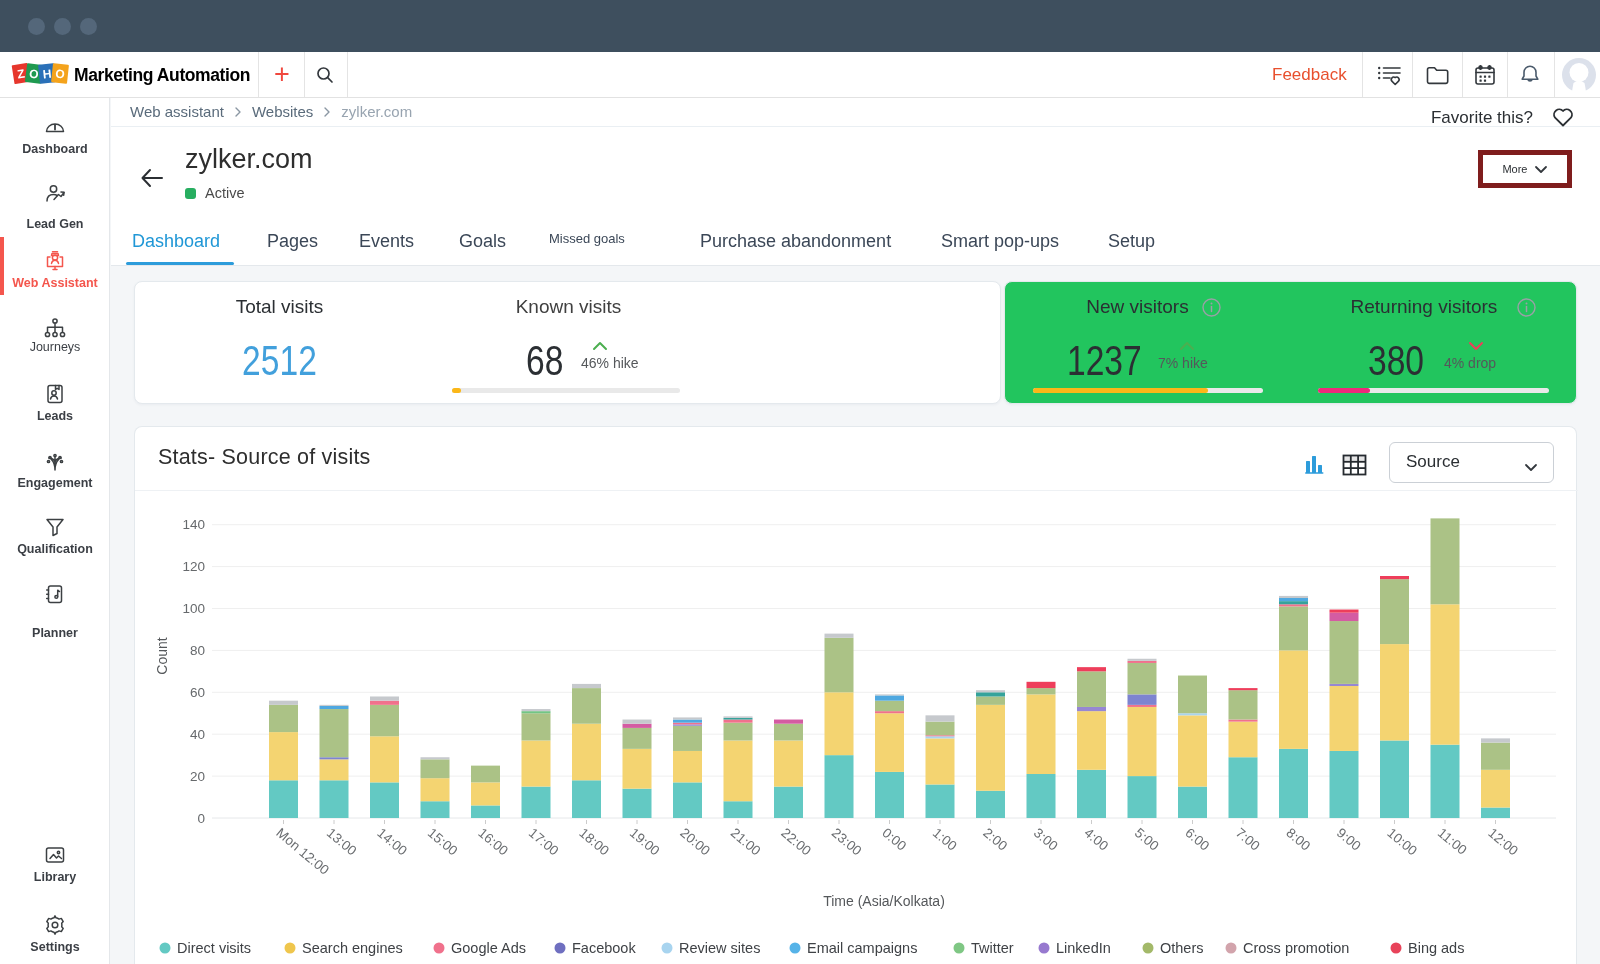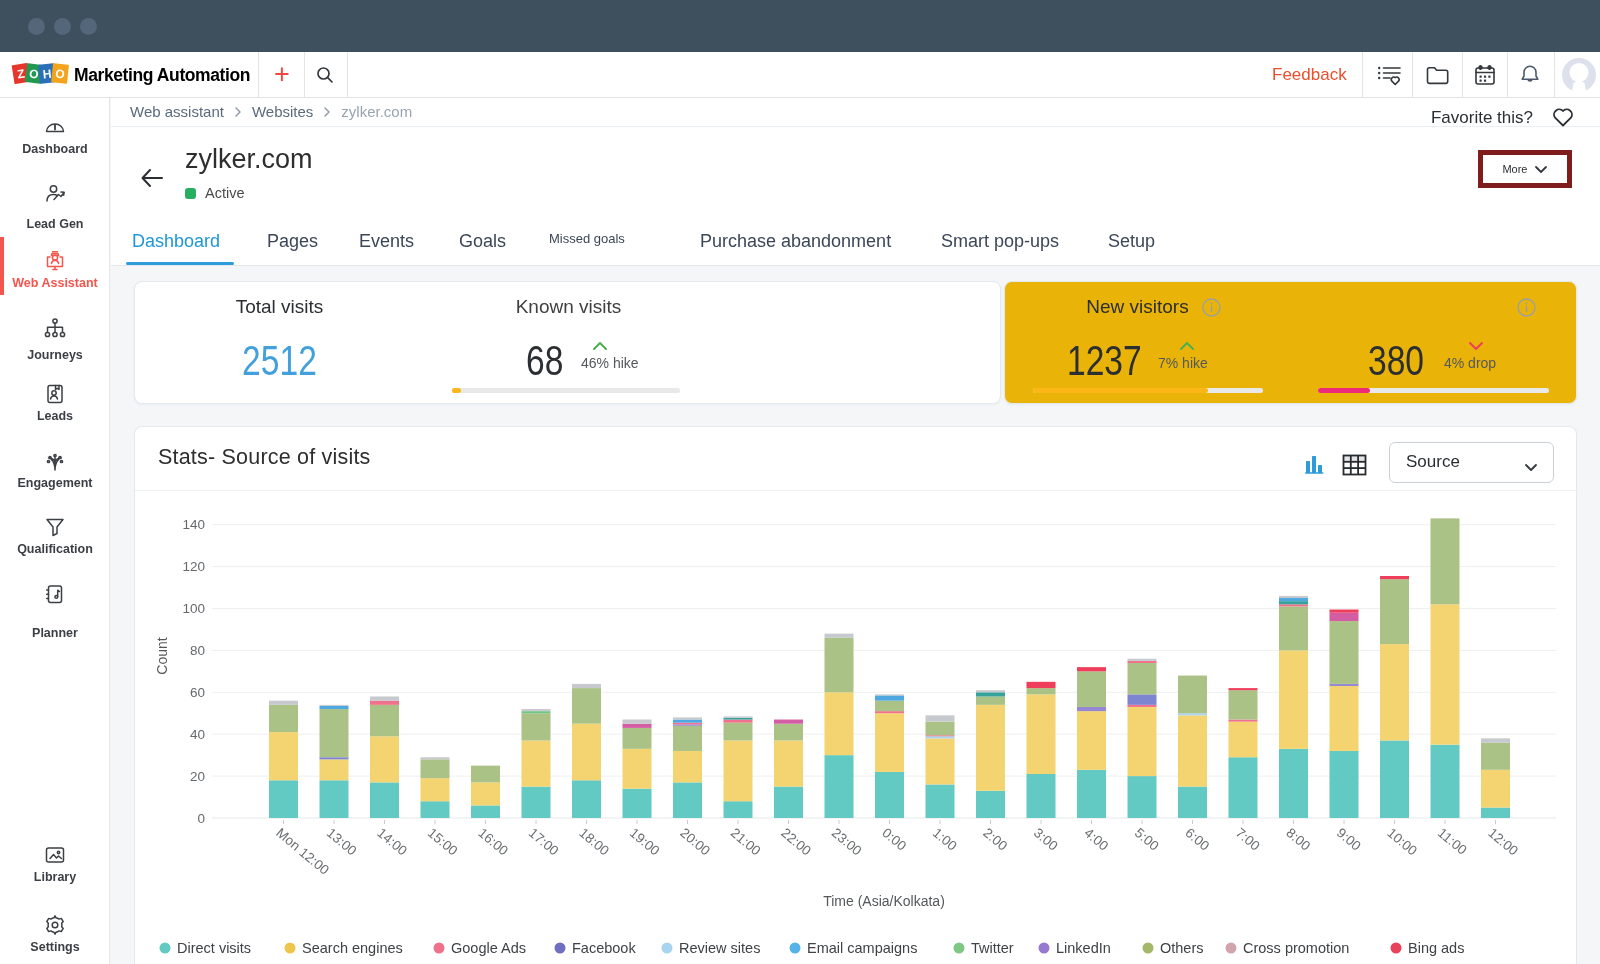--- a/index.html
+++ b/index.html
@@ -104,21 +104,21 @@
       <div style="font-size:12.5px;font-weight:700;color:#F4564D;margin-top:3px">Web Assistant</div>
     </div>
 <div style="position:absolute;left:0;top:218px;width:110px;text-align:center">
       <div style="height:24px"><svg width="24" height="24" viewBox="0 0 24 24" style="">
           <circle cx="12" cy="5" r="2.1" fill="none" stroke="#3c4043" stroke-width="1.5" stroke-linecap="round" stroke-linejoin="round"></circle>
           <circle cx="4.5" cy="18.5" r="2.1" fill="none" stroke="#3c4043" stroke-width="1.5" stroke-linecap="round" stroke-linejoin="round"></circle>
           <circle cx="12" cy="18.5" r="2.1" fill="none" stroke="#3c4043" stroke-width="1.5" stroke-linecap="round" stroke-linejoin="round"></circle>
           <circle cx="19.5" cy="18.5" r="2.1" fill="none" stroke="#3c4043" stroke-width="1.5" stroke-linecap="round" stroke-linejoin="round"></circle>
           <path d="M12 7.2 v4 M12 11.2 v5 M12 11.2 h-7.5 v5 M12 11.2 h7.5 v5" fill="none" stroke="#3c4043" stroke-width="1.5" stroke-linecap="round" stroke-linejoin="round"></path>
         </svg></div>
-      <div style="font-size:12.5px;font-weight:700;color:#3b3f45;margin-top:8px">Journeys</div>
+      <div style="font-size:12.5px;font-weight:400;color:#3b3f45;margin-top:0">Journeys</div>
     </div>
 <div style="position:absolute;left:0;top:284px;width:110px;text-align:center">
       <div style="height:24px"><svg width="24" height="24" viewBox="0 0 24 24" style="">
           <rect x="5" y="3.5" width="14" height="17" rx="2" fill="none" stroke="#3c4043" stroke-width="1.5" stroke-linecap="round" stroke-linejoin="round"></rect>
           <path d="M16 3.5 l0 4 -1.8-1.2 -1.7 1.2 0-4" fill="none" stroke="#3c4043" stroke-width="1.5" stroke-linecap="round" stroke-linejoin="round"></path>
           <circle cx="11" cy="11" r="2.2" fill="none" stroke="#3c4043" stroke-width="1.5" stroke-linecap="round" stroke-linejoin="round"></circle>
           <path d="M7.5 17 c0.4-2 1.7-3 3.5-3 s3.1 1 3.5 3" fill="none" stroke="#3c4043" stroke-width="1.5" stroke-linecap="round" stroke-linejoin="round"></path>
         </svg></div>
       <div style="font-size:12.5px;font-weight:700;color:#3b3f45;margin-top:3px">Leads</div>
     </div>
@@ -217,38 +217,39 @@
   <div class="abs" style="left:166px;top:55px"><svg width="20" height="10" viewBox="0 0 20 10">
           <path d="M4 8 L10 2 L16 8" fill="none" stroke="#4CAF50" stroke-width="2" stroke-linecap="round" stroke-linejoin="round"></path>
         </svg></div>
   <div class="abs" style="left:157px;top:73px;font-size:14px;color:#55585b">46% hike</div>
   <div class="abs" style="left:28px;top:106px;width:228px;height:5px;background:#e9e9e9;border-radius:3px">
         <div style="width:9px;height:5px;background:#FBB718;border-radius:3px"></div>
       </div>
  </div>
 </div>
 
-<div class="abs" style="left:1004px;top:281px;width:573px;height:123px;background:#eab308;border:1px solid #e4e9ed;border-radius:8px;box-shadow:0 1px 3px rgba(40,60,90,0.05)">
+<div class="abs" style="left:1004px;top:281px;width:573px;height:123px;background:#22c55e;border:1px solid #e4e9ed;border-radius:8px;box-shadow:0 1px 3px rgba(40,60,90,0.05)">
  <div class="abs" style="left:0;top:0;width:286px;height:123px">
   <div class="abs" style="left:0;top:14px;width:286px;text-align:center;font-size:19px;color:#2b2f33">New visitors&nbsp;&nbsp;&nbsp;&nbsp;</div>
   <div class="abs" style="left:197px;top:16px"><svg width="19" height="19" viewBox="0 0 19 19">
           <circle cx="9.5" cy="9.5" r="8.5" fill="none" stroke="#9aa0a6" stroke-width="1.4"></circle>
           <line x1="9.5" y1="8.5" x2="9.5" y2="13.5" stroke="#9aa0a6" stroke-width="1.5" stroke-linecap="round"></line>
           <circle cx="9.5" cy="5.6" r="1" fill="#9aa0a6"></circle>
         </svg></div>
   <div class="abs" style="left:62px;top:55px;font-size:42px;color:#2b2f33;transform:scaleX(0.8);transform-origin:left">1237</div>
   <div class="abs" style="left:172px;top:55px"><svg width="20" height="10" viewBox="0 0 20 10">
           <path d="M4 8 L10 2 L16 8" fill="none" stroke="#4CAF50" stroke-width="2" stroke-linecap="round" stroke-linejoin="round"></path>
         </svg></div>
   <div class="abs" style="left:153px;top:73px;font-size:14px;color:#55585b">7% hike</div>
   <div class="abs" style="left:28px;top:106px;width:230px;height:5px;background:#e9e9e9;border-radius:3px">
         <div style="width:175px;height:5px;background:#FBB718;border-radius:3px"></div>
       </div>
  </div>
  <div class="abs" style="left:286px;top:0;width:287px;height:123px">
+  <div class="abs" style="left:0;top:14px;width:287px;text-align:center;font-size:19px;color:#2b2f33">Returning visitors&nbsp;&nbsp;&nbsp;&nbsp;</div>
   <div class="abs" style="left:226px;top:16px"><svg width="19" height="19" viewBox="0 0 19 19">
           <circle cx="9.5" cy="9.5" r="8.5" fill="none" stroke="#9aa0a6" stroke-width="1.4"></circle>
           <line x1="9.5" y1="8.5" x2="9.5" y2="13.5" stroke="#9aa0a6" stroke-width="1.5" stroke-linecap="round"></line>
           <circle cx="9.5" cy="5.6" r="1" fill="#9aa0a6"></circle>
         </svg></div>
   <div class="abs" style="left:77px;top:55px;font-size:42px;color:#2b2f33;transform:scaleX(0.8);transform-origin:left">380</div>
   <div class="abs" style="left:175px;top:55px"><svg width="20" height="10" viewBox="0 0 20 10">
           <path d="M4 2 L10 8 L16 2" fill="none" stroke="#EE3E5B" stroke-width="2" stroke-linecap="round" stroke-linejoin="round"></path>
         </svg></div>
   <div class="abs" style="left:153px;top:73px;font-size:14px;color:#55585b">4% drop</div>

